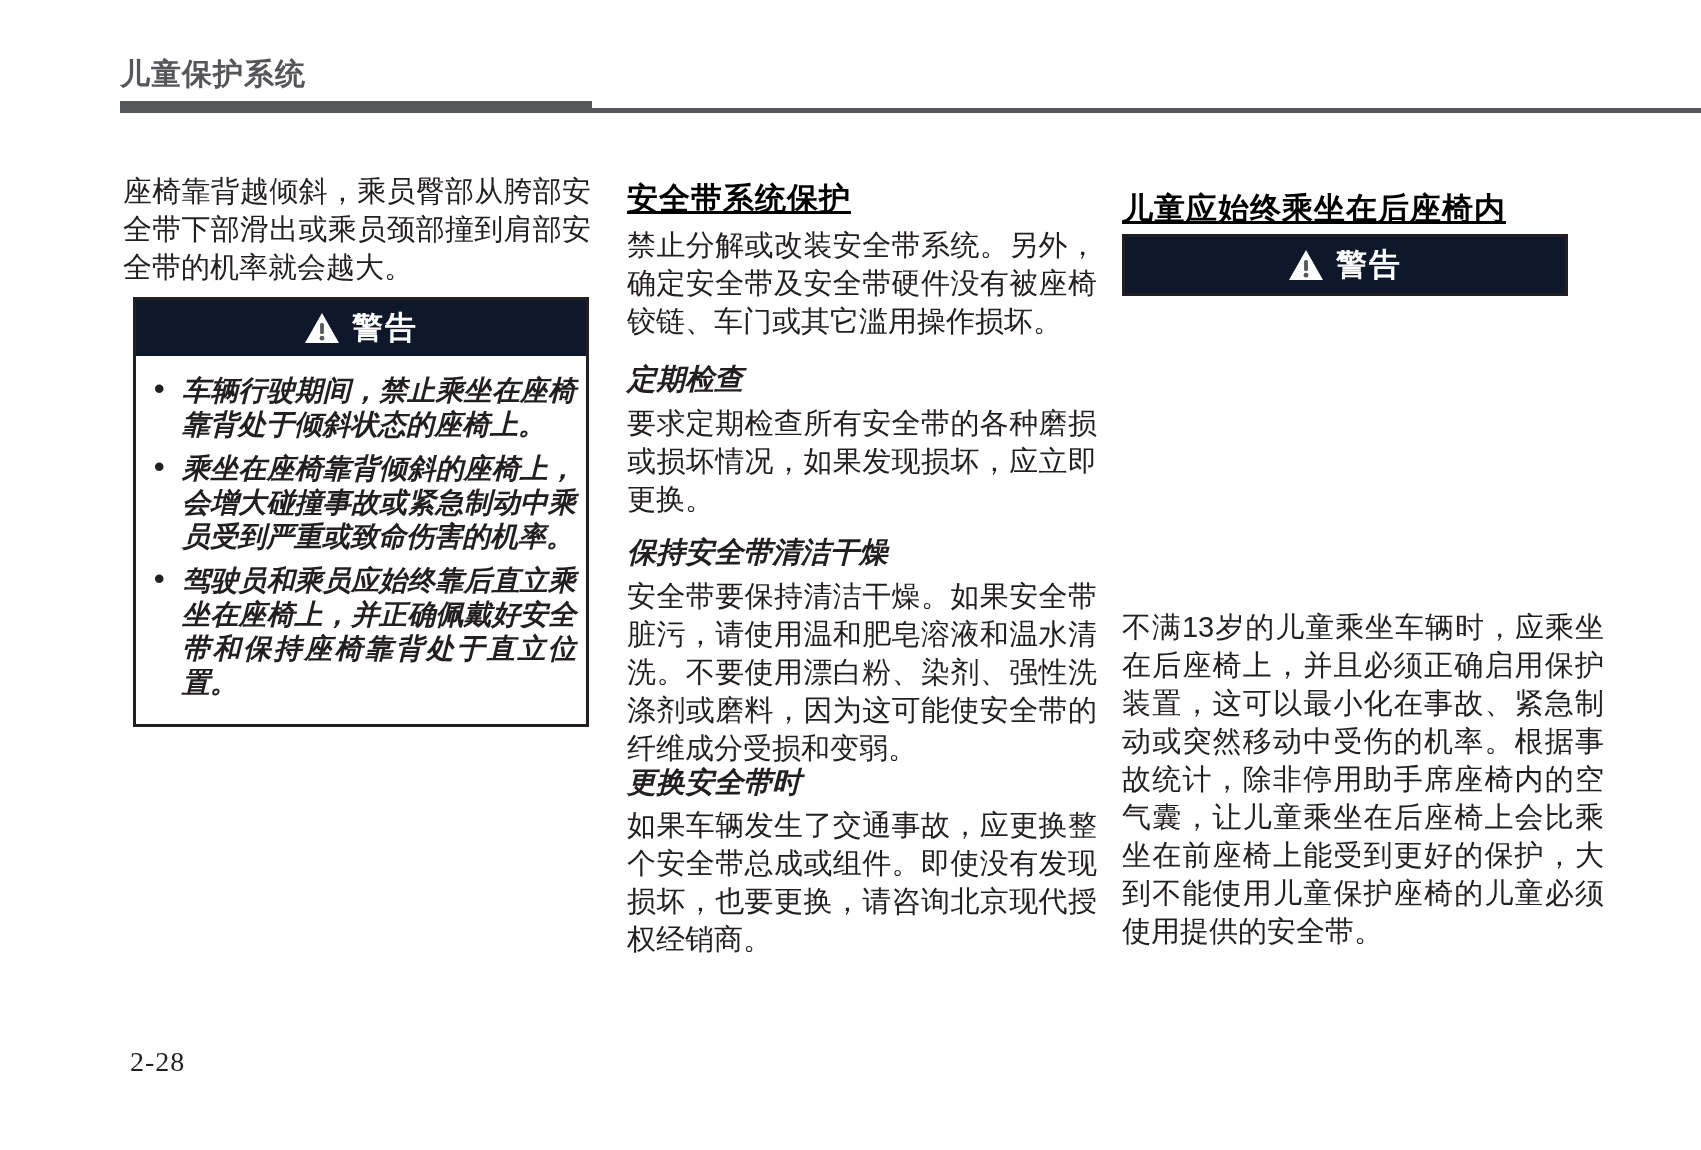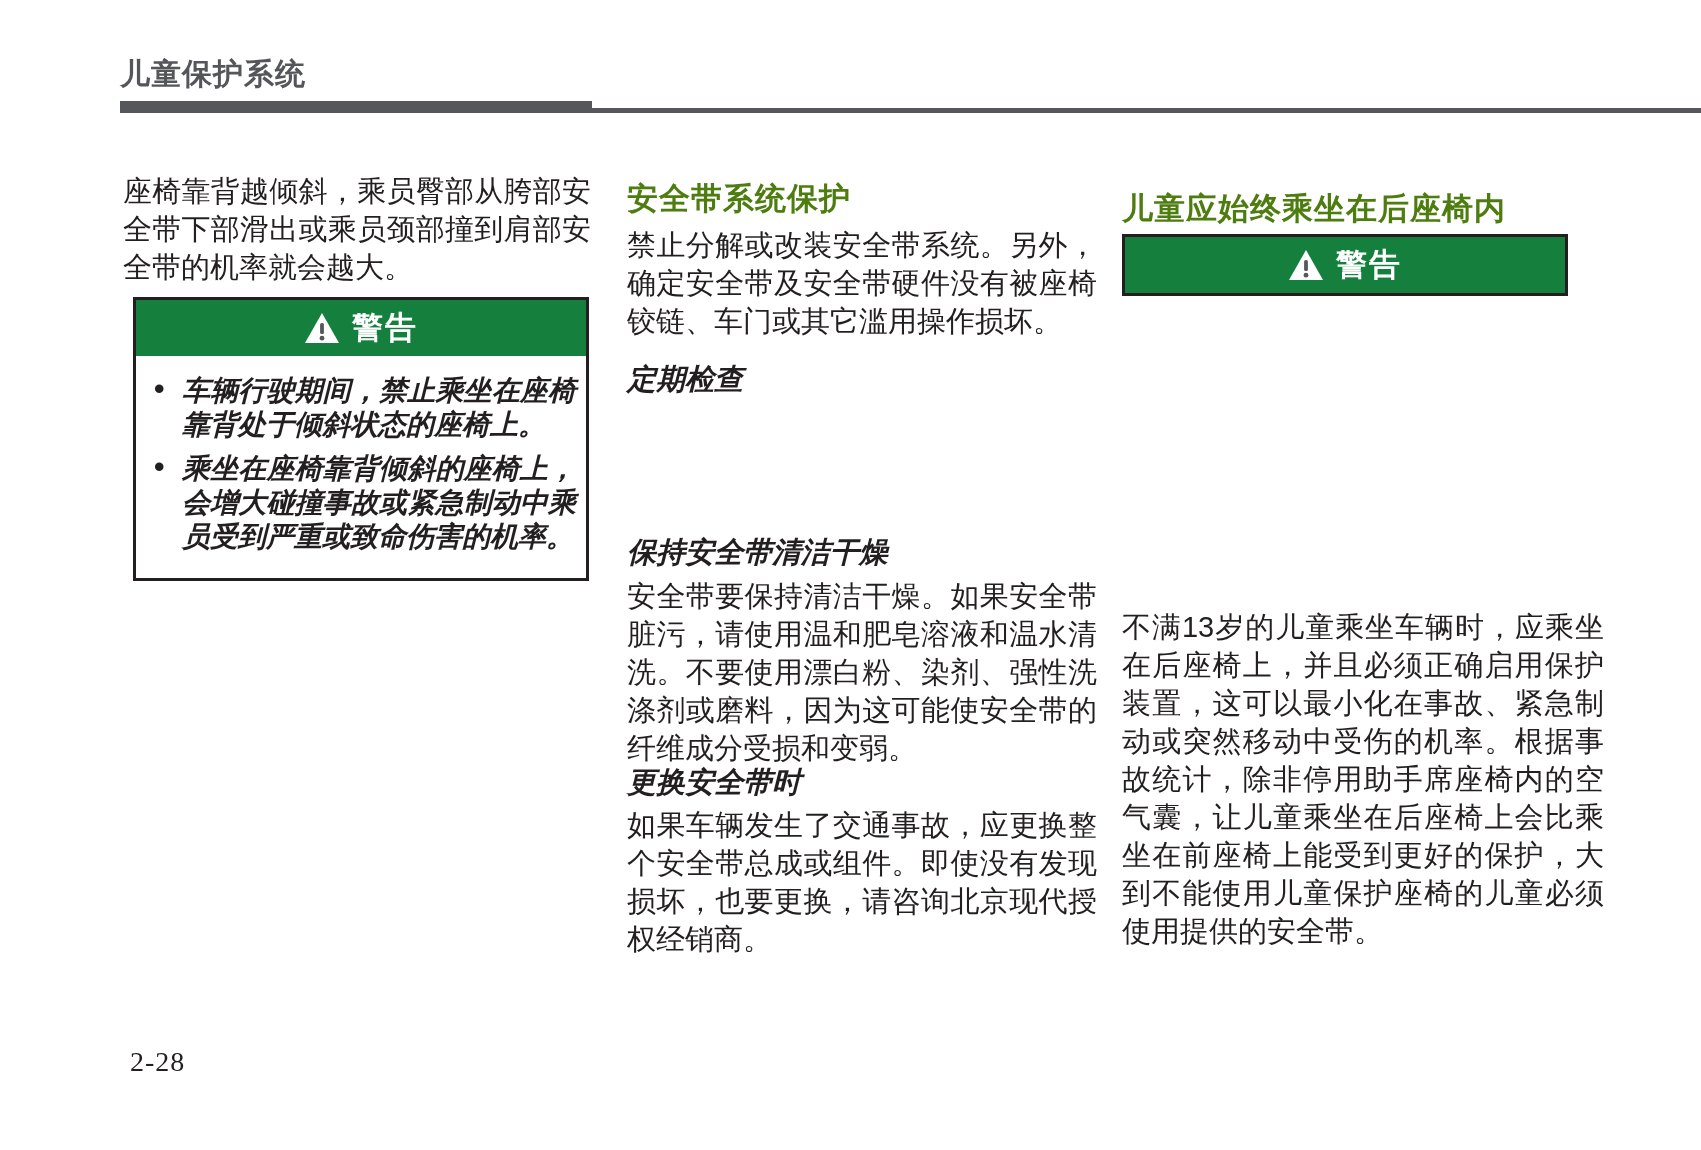--- a/index.html
+++ b/index.html
@@ -21,35 +21,35 @@
   }
   .header-bar{left:120px;top:101px;width:472px;height:12px;background:#56575b;}
   .header-line{left:592px;top:108px;width:1109px;height:5px;background:#56575b;}
 
   
   .body-text{
     font-size:29px;line-height:38px;
     text-align:justify;text-justify:inter-character;
   }
   .gray-heading{
-    font-size:31px;font-weight:bold;color:#4d7c0f;letter-spacing:1px;
+    font-size:31px;font-weight:bold;color:#000000;letter-spacing:1px;text-decoration:underline;
   }
   .big-heading{
     font-size:34px;font-weight:bold;color:#1a1718;letter-spacing:1px;
   }
   .italic-sub{
     font-size:29px;font-weight:bold;font-style:italic;color:#231f20;
   }
 
   
   .warn-box{
     border:3px solid #231f20;background:#ffffff;box-sizing:border-box;
   }
   .warn-header{
-    background:#15803d;color:#ffffff;
+    background:#0f172a;color:#ffffff;
     height:56px;display:flex;align-items:center;justify-content:center;gap:12px;
     font-size:31px;font-weight:bold;letter-spacing:2px;
   }
   .warn-icon{display:inline-block;line-height:0;}
   .warn-body{padding:12px 10px 14px 10px;}
   .warn-body .para{
     font-size:28px;line-height:34px;font-weight:bold;
     text-align:justify;text-justify:inter-character;
     margin:0 0 4px 0;
   }
@@ -92,29 +92,31 @@
           <rect x="16.1" y="11" width="3.8" height="11" rx="1.6" fill="#56575b"></rect>
           <circle cx="18" cy="26.2" r="2.4" fill="#56575b"></circle>
         </svg>
       </span>
       <span>警告</span>
     </div>
     <div class="warn-body">
       <ul class="warn-list">
         <li>车辆行驶期间，禁止乘坐在座椅靠背处于倾斜状态的座椅上。</li>
         <li>乘坐在座椅靠背倾斜的座椅上，会增大碰撞事故或紧急制动中乘员受到严重或致命伤害的机率。</li>
+        <li>驾驶员和乘员应始终靠后直立乘坐在座椅上，并正确佩戴好安全带和保持座椅靠背处于直立位置。</li>
       </ul>
     </div>
   </div>
 
   <div class="abs gray-heading" style="left:627px;top:178px;">安全带系统保护</div>
 
   <div class="abs body-text" style="left:627px;top:226px;width:470px;">禁止分解或改装安全带系统。另外，确定安全带及安全带硬件没有被座椅铰链、车门或其它滥用操作损坏。</div>
 
   <div class="abs italic-sub" style="left:627px;top:360px;">定期检查</div>
+  <div class="abs body-text" style="left:627px;top:404px;width:470px;">要求定期检查所有安全带的各种磨损或损坏情况，如果发现损坏，应立即更换。</div>
 
   <div class="abs italic-sub" style="left:627px;top:533px;">保持安全带清洁干燥</div>
   <div class="abs body-text" style="left:627px;top:577px;width:470px;">安全带要保持清洁干燥。如果安全带脏污，请使用温和肥皂溶液和温水清洗。不要使用漂白粉、染剂、强性洗涤剂或磨料，因为这可能使安全带的纤维成分受损和变弱。</div>
 
   <div class="abs italic-sub" style="left:627px;top:763px;">更换安全带时</div>
   <div class="abs body-text" style="left:627px;top:806px;width:470px;">如果车辆发生了交通事故，应更换整个安全带总成或组件。即使没有发现损坏，也要更换，请咨询北京现代授权经销商。</div>
 
 
   <div class="abs gray-heading" style="left:1122px;top:188px;">儿童应始终乘坐在后座椅内</div>
 

